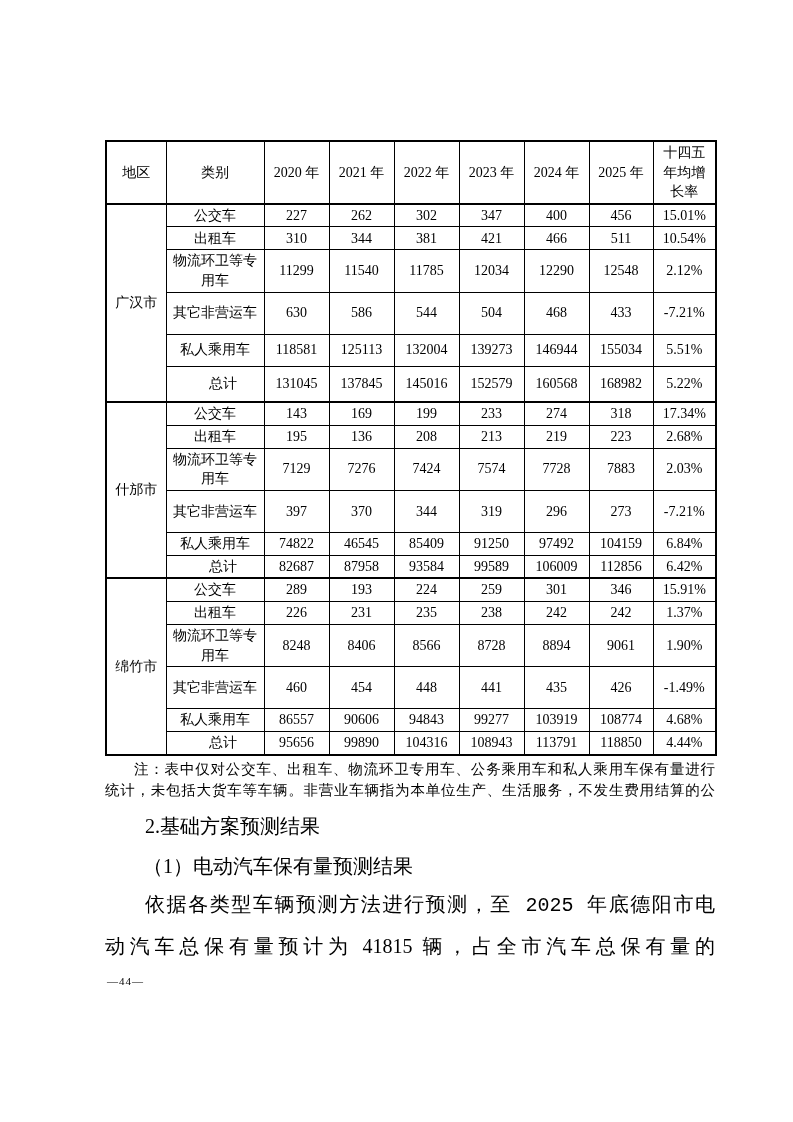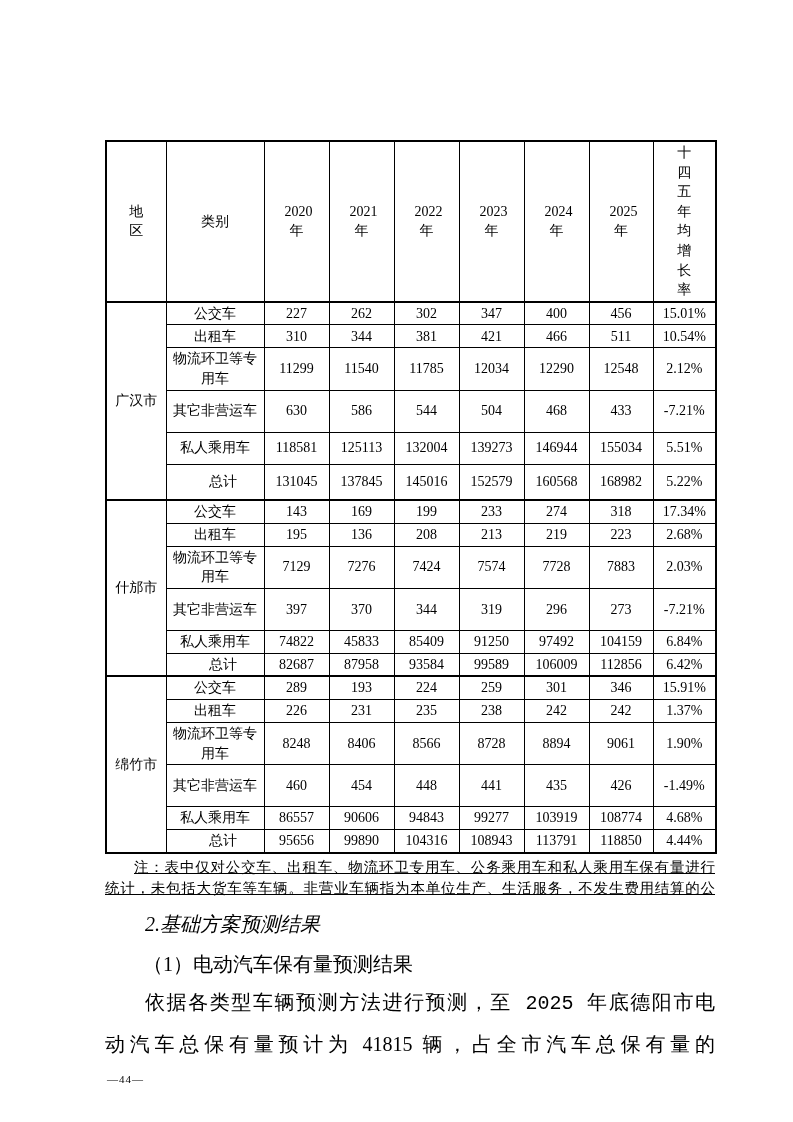--- a/index.html
+++ b/index.html
@@ -38,21 +38,21 @@
     padding: 1px 2px;
     font-weight: normal;
     line-height: 1.4;
     overflow: hidden;
   }
   table.forecast thead tr {
     height: 62px;
     border-bottom: 2px solid #000;
   }
   table.forecast thead th {
-    padding: 1px 20px;
+    padding: 1px 6px;
   }
   tr.section-start td {
     border-top: 2px solid #000;
   }
   td.region-cell {
     vertical-align: middle;
     text-align: center;
   }
   td.category-cell {
     text-align: left;
@@ -69,34 +69,33 @@
   tr.h-two   { height: 42px; }
   tr.h-mid   { height: 32px; }
   tr.h-tall  { height: 36px; }
 
   
   .note {
     margin-top: 3px;
     font-size: 14.5px;
     line-height: 21.5px;
     width: 610px;
-    text-decoration: underline;
   }
   .note-line.justify { text-align: justify; text-align-last: justify; }
   .note-line.first   { text-indent: 2em; }
 
   
   .body-line {
     font-size: 20px;
     line-height: 40px;
     height: 40px;
     width: 610px;
     white-space: nowrap;
   }
-  .heading-num { margin-top: 4px; text-indent: 2em; font-style: italic; }
+  .heading-num { margin-top: 4px; text-indent: 2em; }
   .heading-sub { text-indent: 1.9em; }
   .para-line.justify {
     white-space: normal;
     text-align: justify;
     text-align-last: justify;
   }
   .para-line.indent { text-indent: 2em; font-family: Liberation Mono, monospace; }
 
   
   .footer {
@@ -236,21 +235,21 @@
             <td class="value-cell">370</td>
             <td class="value-cell">344</td>
             <td class="value-cell">319</td>
             <td class="value-cell">296</td>
             <td class="value-cell">273</td>
             <td class="growth-cell">-7.21%</td>
           </tr>
           <tr class="h-one">
             <td class="category-cell">私人乘用车</td>
             <td class="value-cell">74822</td>
-            <td class="value-cell">45833</td>
+            <td class="value-cell">46545</td>
             <td class="value-cell">85409</td>
             <td class="value-cell">91250</td>
             <td class="value-cell">97492</td>
             <td class="value-cell">104159</td>
             <td class="growth-cell">6.84%</td>
           </tr>
           <tr class="h-one">
             <td class="category-cell total">总计</td>
             <td class="value-cell">82687</td>
             <td class="value-cell">87958</td>

